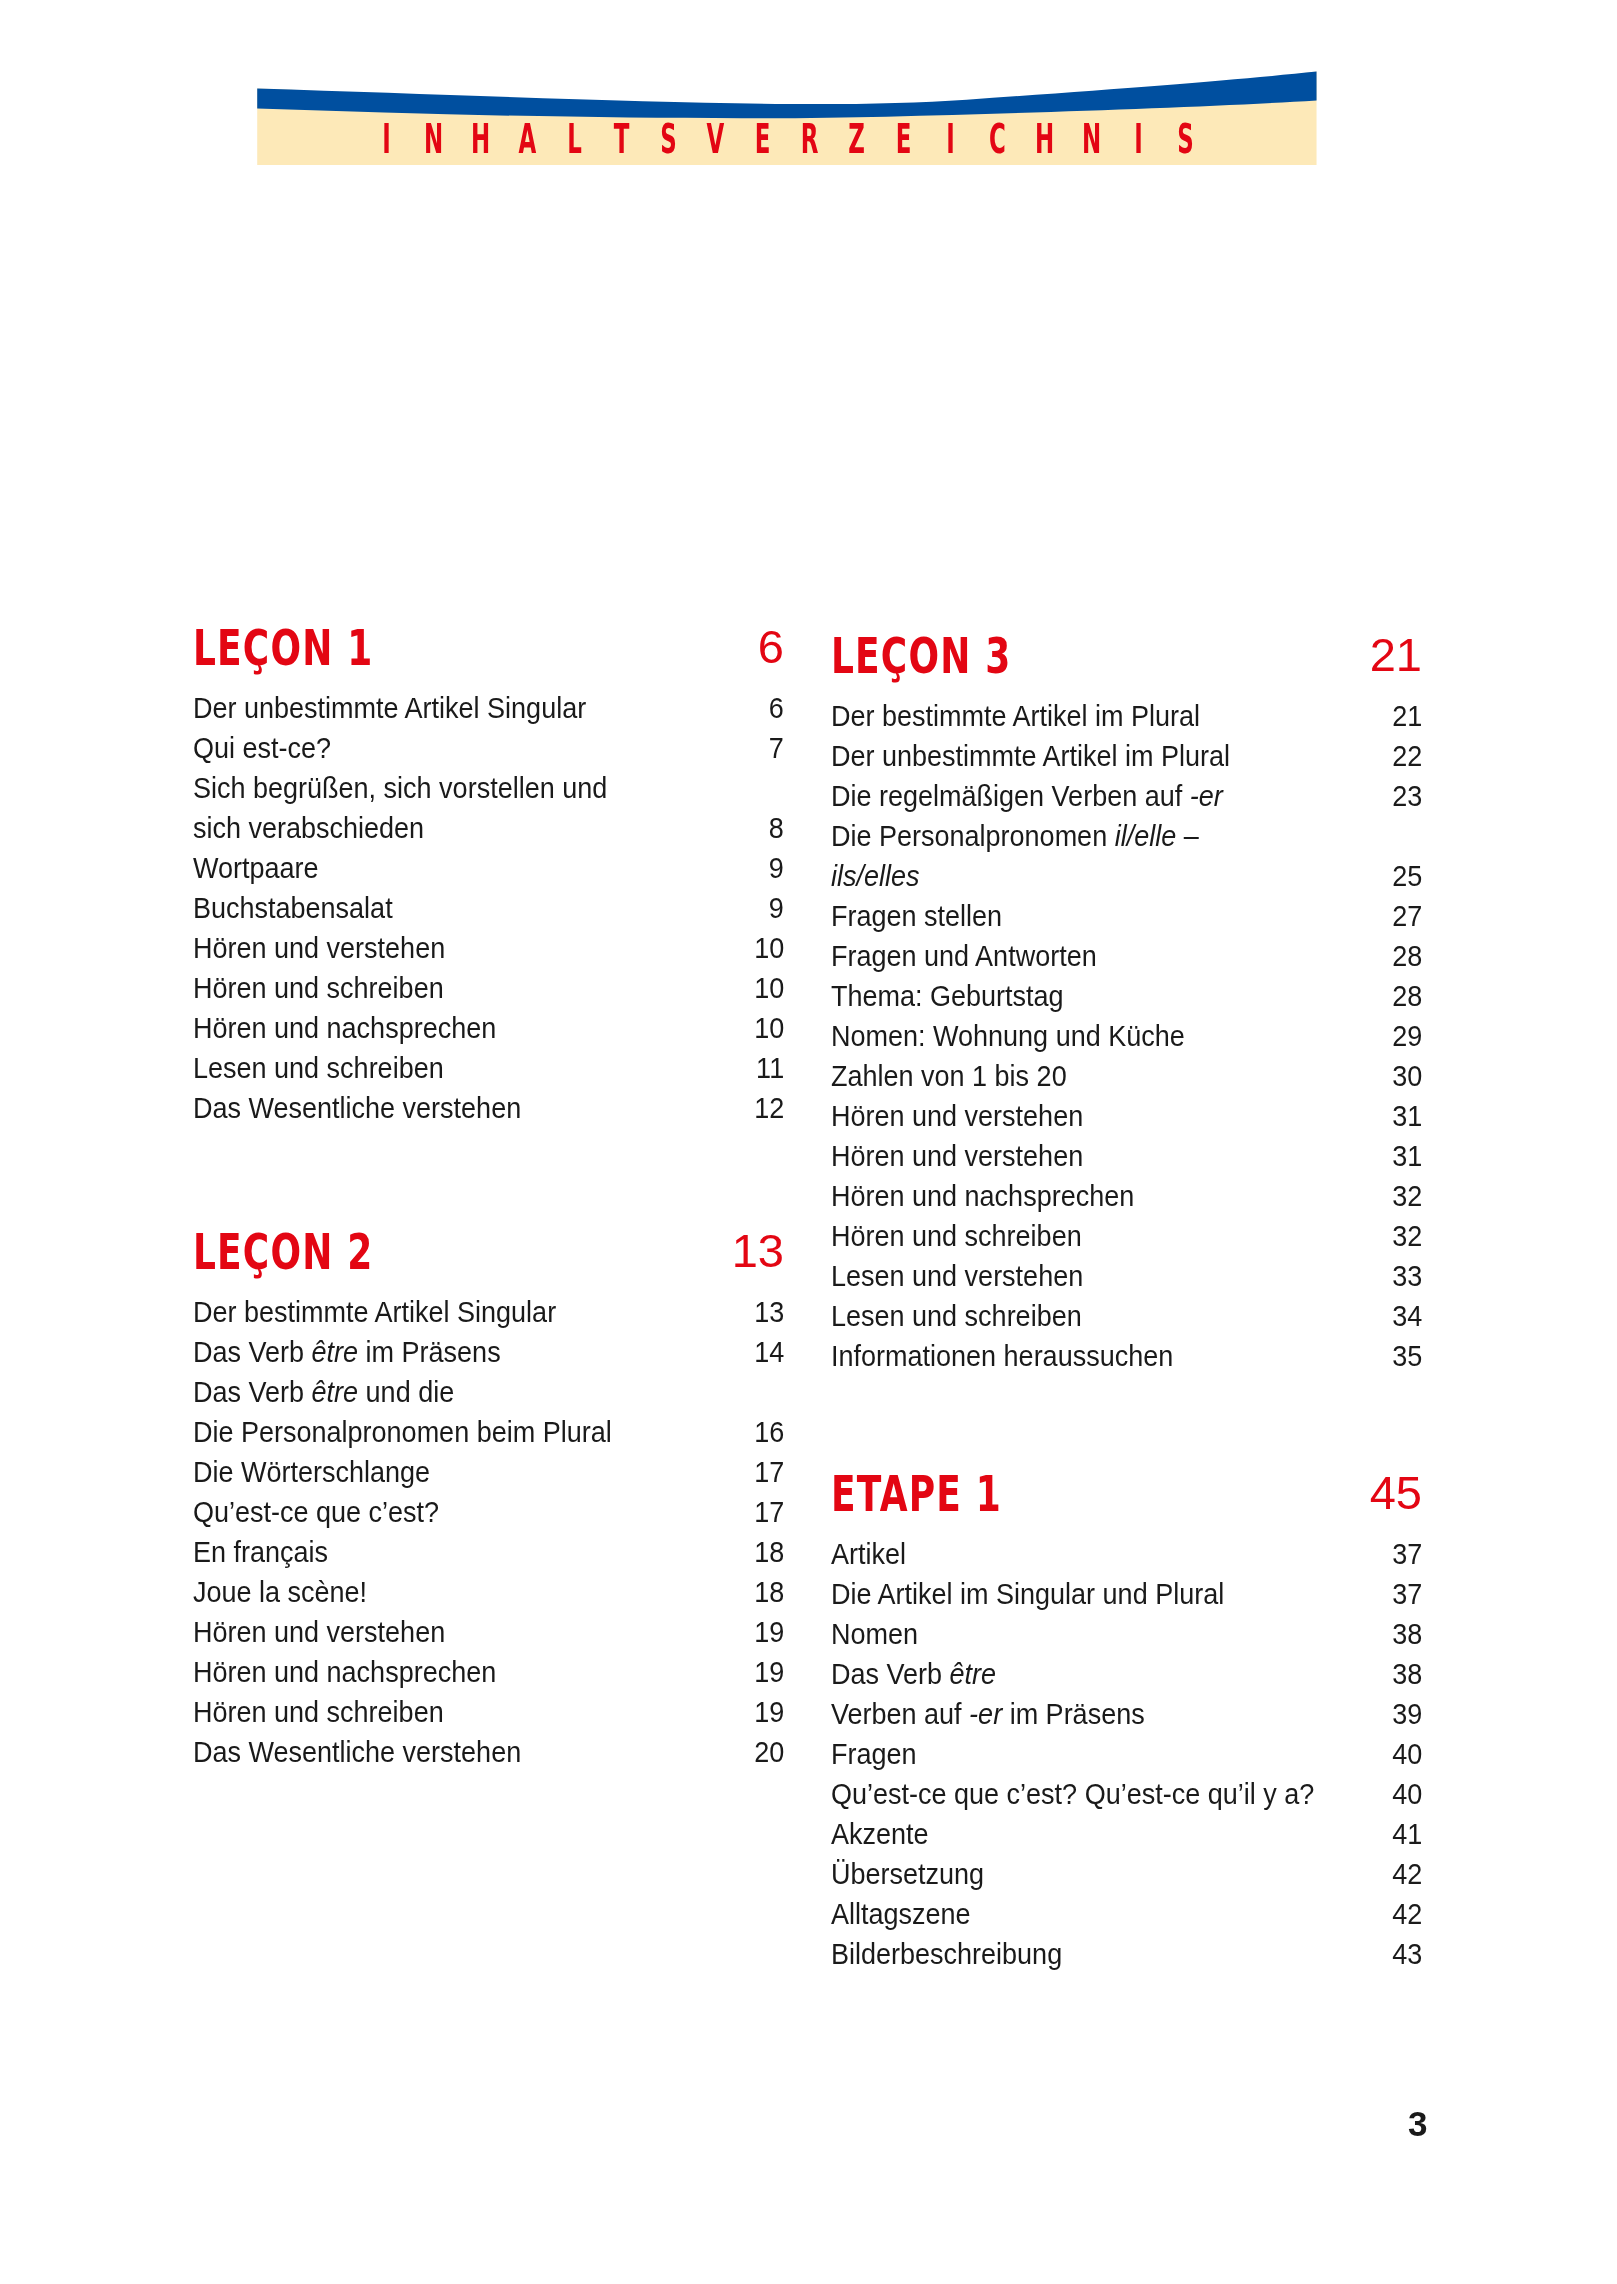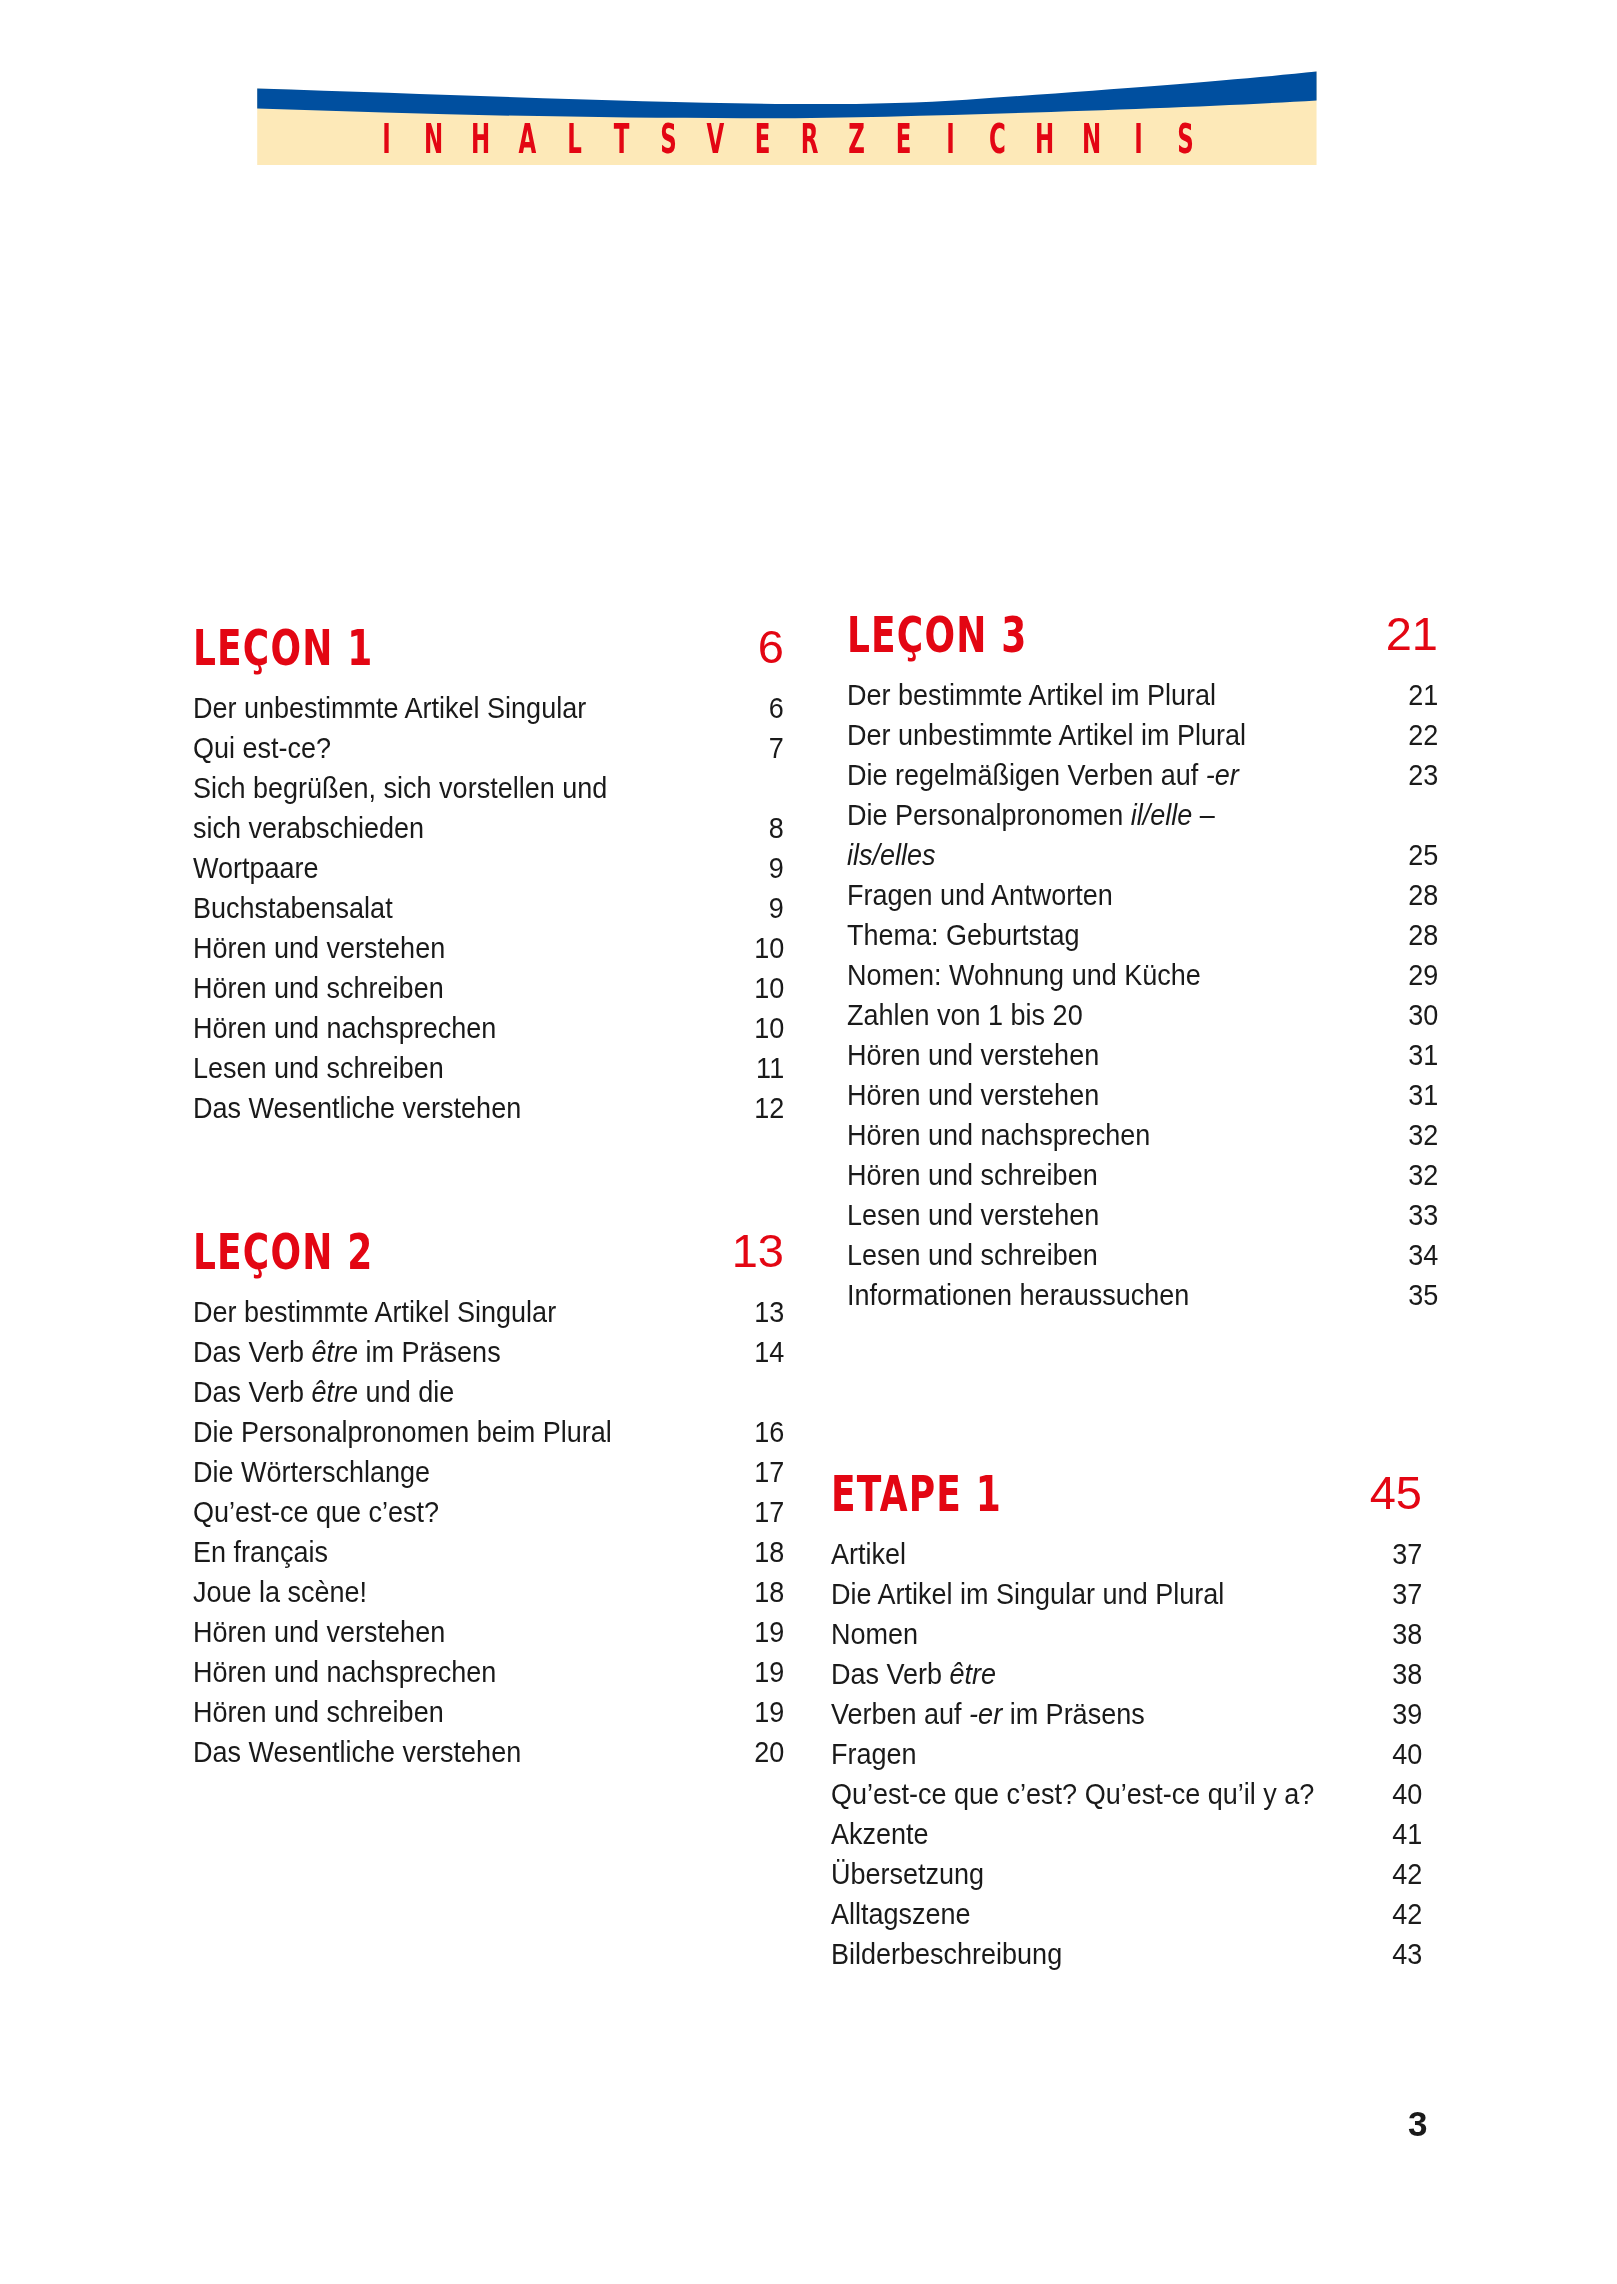--- a/index.html
+++ b/index.html
@@ -157,21 +157,21 @@
         </div>
         <div class="row">
           <span class="label">Das Wesentliche verstehen</span>
           <span class="page">20</span>
         </div>
       </div>
   </div>
 </div>
 
 <div class="col col-right">
-  <div class="section" style="top:612px;margin-left:16px;">
+  <div class="section" style="top:633px;">
     <div class="sec-head">
       <span class="sec-title">LEÇON 3</span>
       <span class="sec-page">21</span>
     </div>
     <div class="items">
         <div class="row">
           <span class="label">Der bestimmte Artikel im Plural</span>
           <span class="page">21</span>
         </div>
         <div class="row">
@@ -182,20 +182,24 @@
           <span class="label"><span>Die regelmäßigen Verben auf </span><i>-er</i><span></span></span>
           <span class="page">23</span>
         </div>
         <div class="row">
           <span class="label"><span>Die Personalpronomen </span><i>il/elle</i><span> –</span></span>
           <span class="page"></span>
         </div>
         <div class="row">
           <span class="label"><span></span><i>ils/elles</i><span></span></span>
           <span class="page">25</span>
+        </div>
+        <div class="row">
+          <span class="label">Fragen stellen</span>
+          <span class="page">27</span>
         </div>
         <div class="row">
           <span class="label">Fragen und Antworten</span>
           <span class="page">28</span>
         </div>
         <div class="row">
           <span class="label">Thema: Geburtstag</span>
           <span class="page">28</span>
         </div>
         <div class="row">

